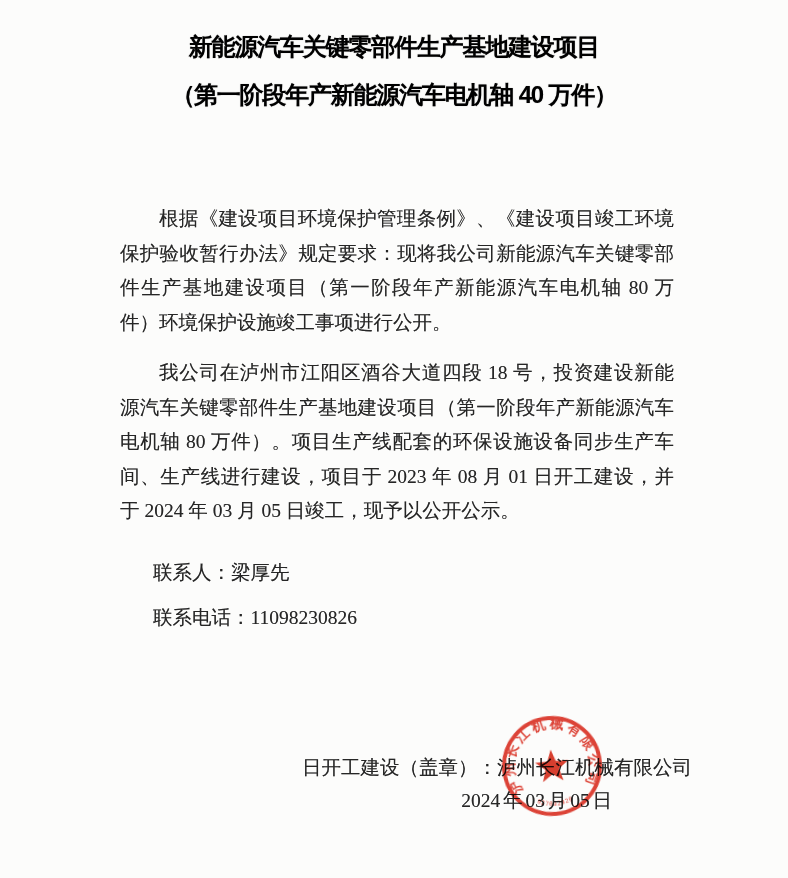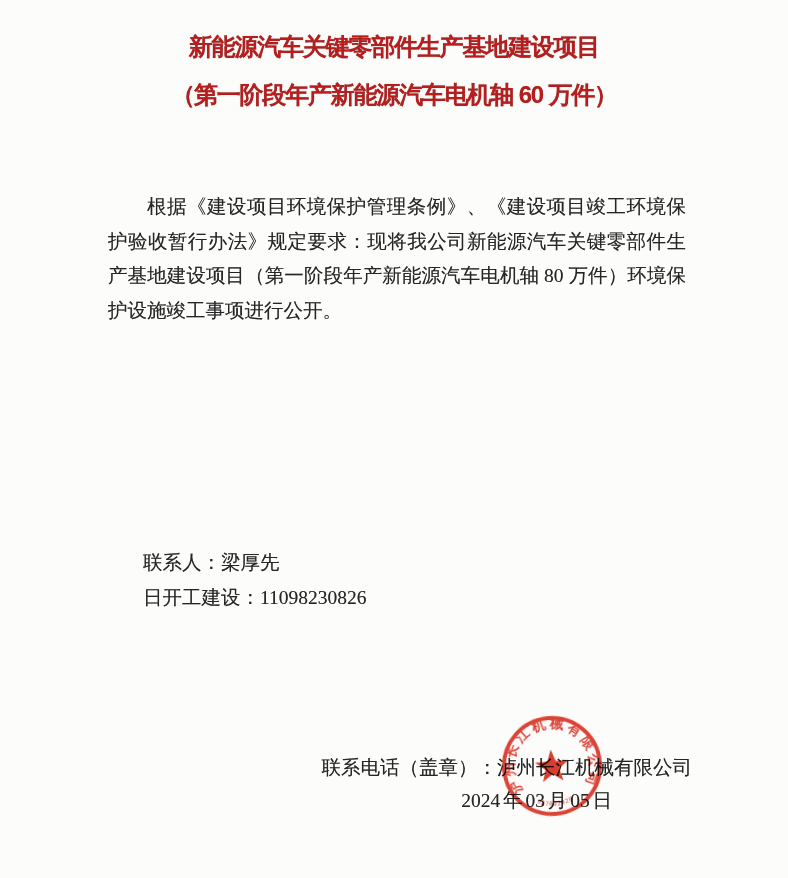--- a/index.html
+++ b/index.html
@@ -17,46 +17,46 @@
   .title-block {
     position: absolute;
     top: 23px;
     left: 0;
     right: 0;
     text-align: center;
     font-family: "Liberation Sans", "DejaVu Sans", sans-serif;
     font-weight: 700;
     font-size: 24px;
     letter-spacing: -1.2px;
-    color: #b91c1c;
+    color: #000000;
     text-shadow: 0 0 0.8px rgba(30,30,30,0.55);
   }
   .title-line { line-height: 47.5px; }
   
   .body-text {
     position: absolute;
     top: 186px;
     left: 104px;
     width: 586px;
     font-size: 19.5px;
     line-height: 34.5px;
     text-align: justify;
     text-shadow: 0 0 0.6px rgba(40,40,40,0.45);
   }
-  .body-text p { margin: 4px; text-indent: 2em; }
+  .body-text p { margin: 16px; text-indent: 2em; }
   
   .contact-block {
     position: absolute;
     top: 546px;
     left: 143px;
     font-size: 19.5px;
     line-height: 34.5px;
     text-shadow: 0 0 0.6px rgba(40,40,40,0.45);
   }
-  .contact-block p { margin: 0; }
+  .contact-block p { margin: 10px; }
   
   .signature-line {
     position: absolute;
     top: 756px;
     right: 96px;
     font-size: 19.5px;
     line-height: 23px;
     white-space: nowrap;
     text-shadow: 0 0 0.6px rgba(40,40,40,0.45);
   }
@@ -98,33 +98,34 @@
     letter-spacing: 0.5px;
   }
 </style>
 </head>
 <body>
 
 <div class="page">
 
   <header class="title-block">
     <div class="title-line">新能源汽车关键零部件生产基地建设项目</div>
-    <div class="title-line">（第一阶段年产新能源汽车电机轴 60 万件）</div>
+    <div class="title-line">（第一阶段年产新能源汽车电机轴 40 万件）</div>
   </header>
 
   <section class="body-text">
     <p>根据《建设项目环境保护管理条例》、《建设项目竣工环境保护验收暂行办法》规定要求：现将我公司新能源汽车关键零部件生产基地建设项目（第一阶段年产新能源汽车电机轴 80 万件）环境保护设施竣工事项进行公开。</p>
+    <p>我公司在泸州市江阳区酒谷大道四段 18 号，投资建设新能源汽车关键零部件生产基地建设项目（第一阶段年产新能源汽车电机轴 80 万件）。项目生产线配套的环保设施设备同步生产车间、生产线进行建设，项目于 2023 年 08 月 01 日开工建设，并于 2024 年 03 月 05 日竣工，现予以公开公示。</p>
   </section>
 
   <section class="contact-block">
     <p><span>联系人：</span><span>梁厚先</span></p>
-    <p><span>日开工建设：</span><span>11098230826</span></p>
+    <p><span>联系电话：</span><span>11098230826</span></p>
   </section>
 
-  <div class="signature-line"><span>联系电话（盖章）：</span><span>泸州长江机械有限公司</span></div>
+  <div class="signature-line"><span>日开工建设（盖章）：</span><span>泸州长江机械有限公司</span></div>
 
   <div class="signature-date">2024 年 03 月 05 日</div>
 
   <svg class="seal" viewBox="0 0 104 104" aria-hidden="true">
     <circle class="ring" cx="52" cy="52" r="48"></circle>
     <polygon class="star" points="52,35.5 56.2,47.2 68.6,47.6 58.8,55.2 62.3,67.2 52,60.2 41.7,67.2 45.2,55.2 35.4,47.6 47.8,47.2"></polygon>
     <defs>
       <path id="seal-arc-top" d="M 20.9 73.8 A 38 38 0 1 1 83.1 73.8" fill="none"></path>
       <path id="seal-arc-bottom" d="M 32 86.6 A 40 40 0 0 0 72 86.6" fill="none"></path>
     </defs>

